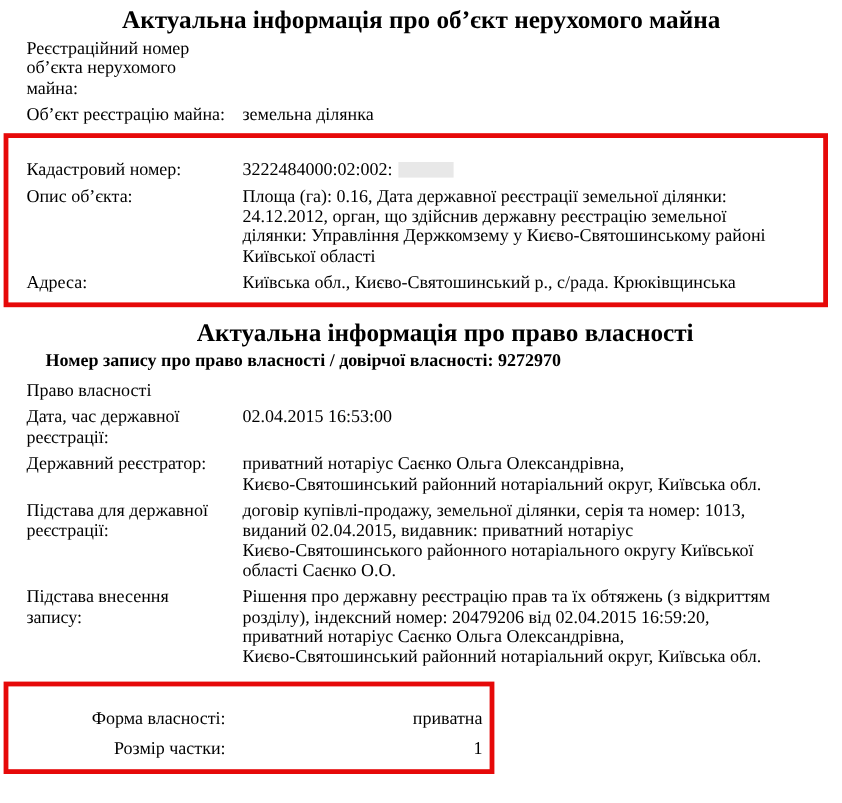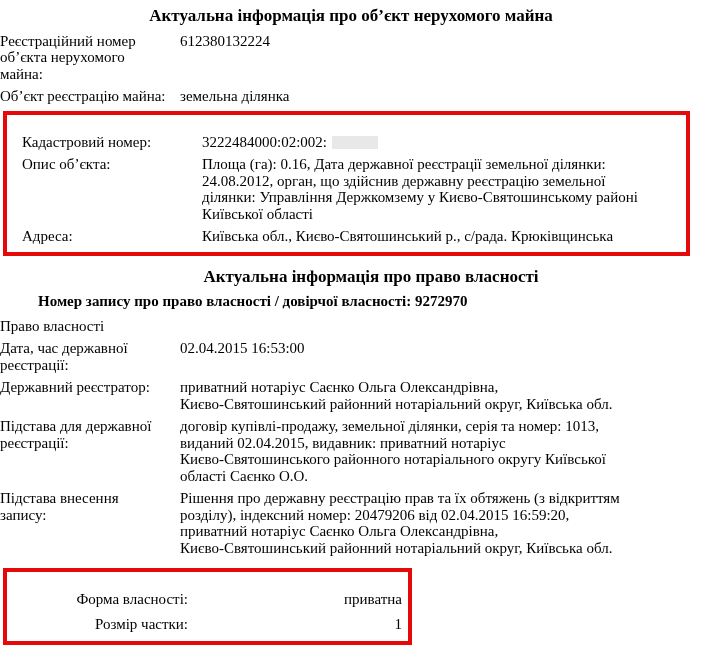--- a/index.html
+++ b/index.html
@@ -10,27 +10,28 @@
     background: #ffffff;
     color: #000000;
     font-family: "Liberation Serif", "DejaVu Serif", serif;
     font-size: 15px;
     line-height: 16.5px;
     overflow: hidden;
   }
   .doc-title {
     text-align: center;
     font-weight: bold;
-    font-size: 17px;
+    font-size: 21px;
     padding-top: 8px;
   }
   .doc-title.second { margin-top: 13px; padding-top: 0; padding-left: 40px; }
   .rows { padding-top: 8px; }
   .row {
     display: flex;
+    padding-left: 22px;
     padding-right: 12px;
     margin-bottom: 6px;
   }
   .label {
     flex: 0 0 180px;
     width: 180px;
     padding-right: 14px;
   }
   .value {
     flex: 1;
@@ -68,37 +69,36 @@
 </head>
 <body>
 
 <div class="doc">
 
   <div class="doc-title">Актуальна інформація про об’єкт нерухомого майна</div>
 
   <div class="rows">
     <div class="row">
       <div class="label">Реєстраційний номер об’єкта нерухомого майна:</div>
-      <div class="value">612380132224</div>
     </div>
     <div class="row">
       <div class="label">Об’єкт реєстрацію майна:</div>
       <div class="value">земельна ділянка</div>
     </div>
   </div>
 
   <div class="hl-box">
     <div class="row">
       <div class="label">Кадастровий номер:</div>
       <div class="value"><span>3222484000:02:002:</span><span class="redacted"></span></div>
     </div>
     <div class="row">
       <div class="label">Опис об’єкта:</div>
       <div class="value">Площа (га): 0.16, Дата державної реєстрації земельної ділянки:
-24.08.2012, орган, що здійснив державну реєстрацію земельної
+24.12.2012, орган, що здійснив державну реєстрацію земельної
 ділянки: Управління Держкомзему у Києво-Святошинському районі
 Київської області</div>
     </div>
     <div class="row">
       <div class="label">Адреса:</div>
       <div class="value">Київська обл., Києво-Святошинський р., с/рада. Крюківщинська</div>
     </div>
   </div>
 
   <div class="doc-title second">Актуальна інформація про право власності</div>

